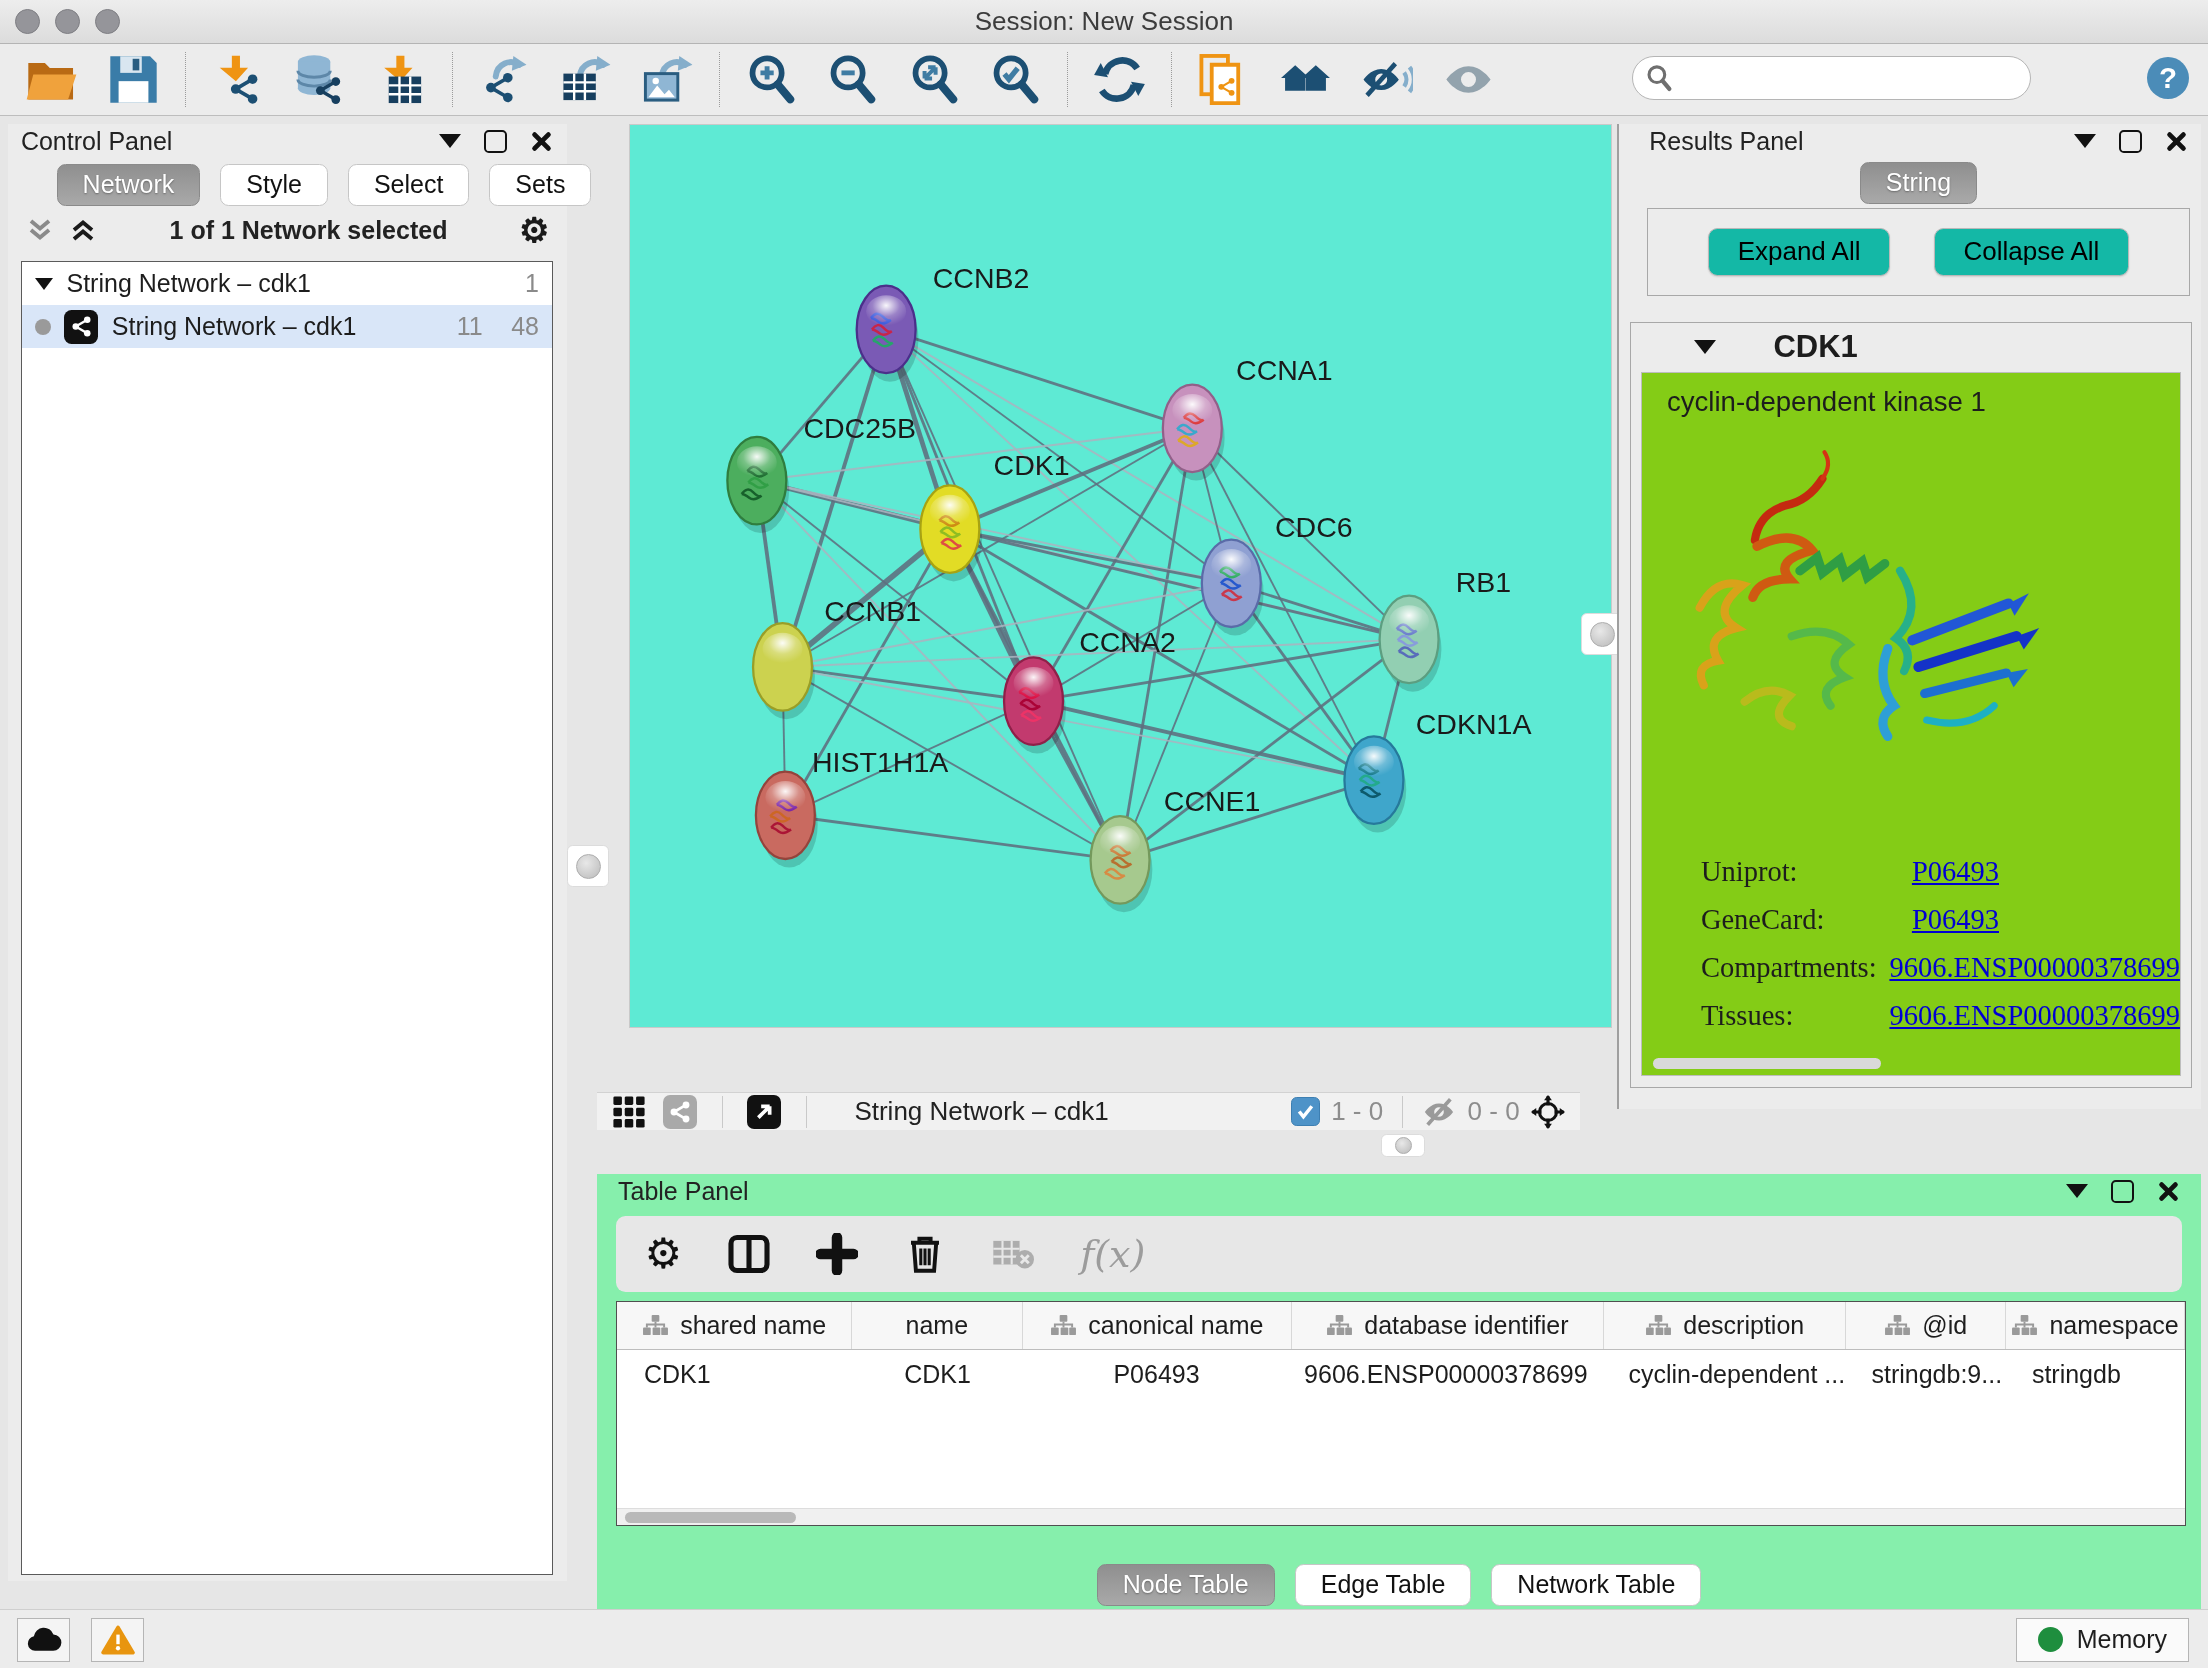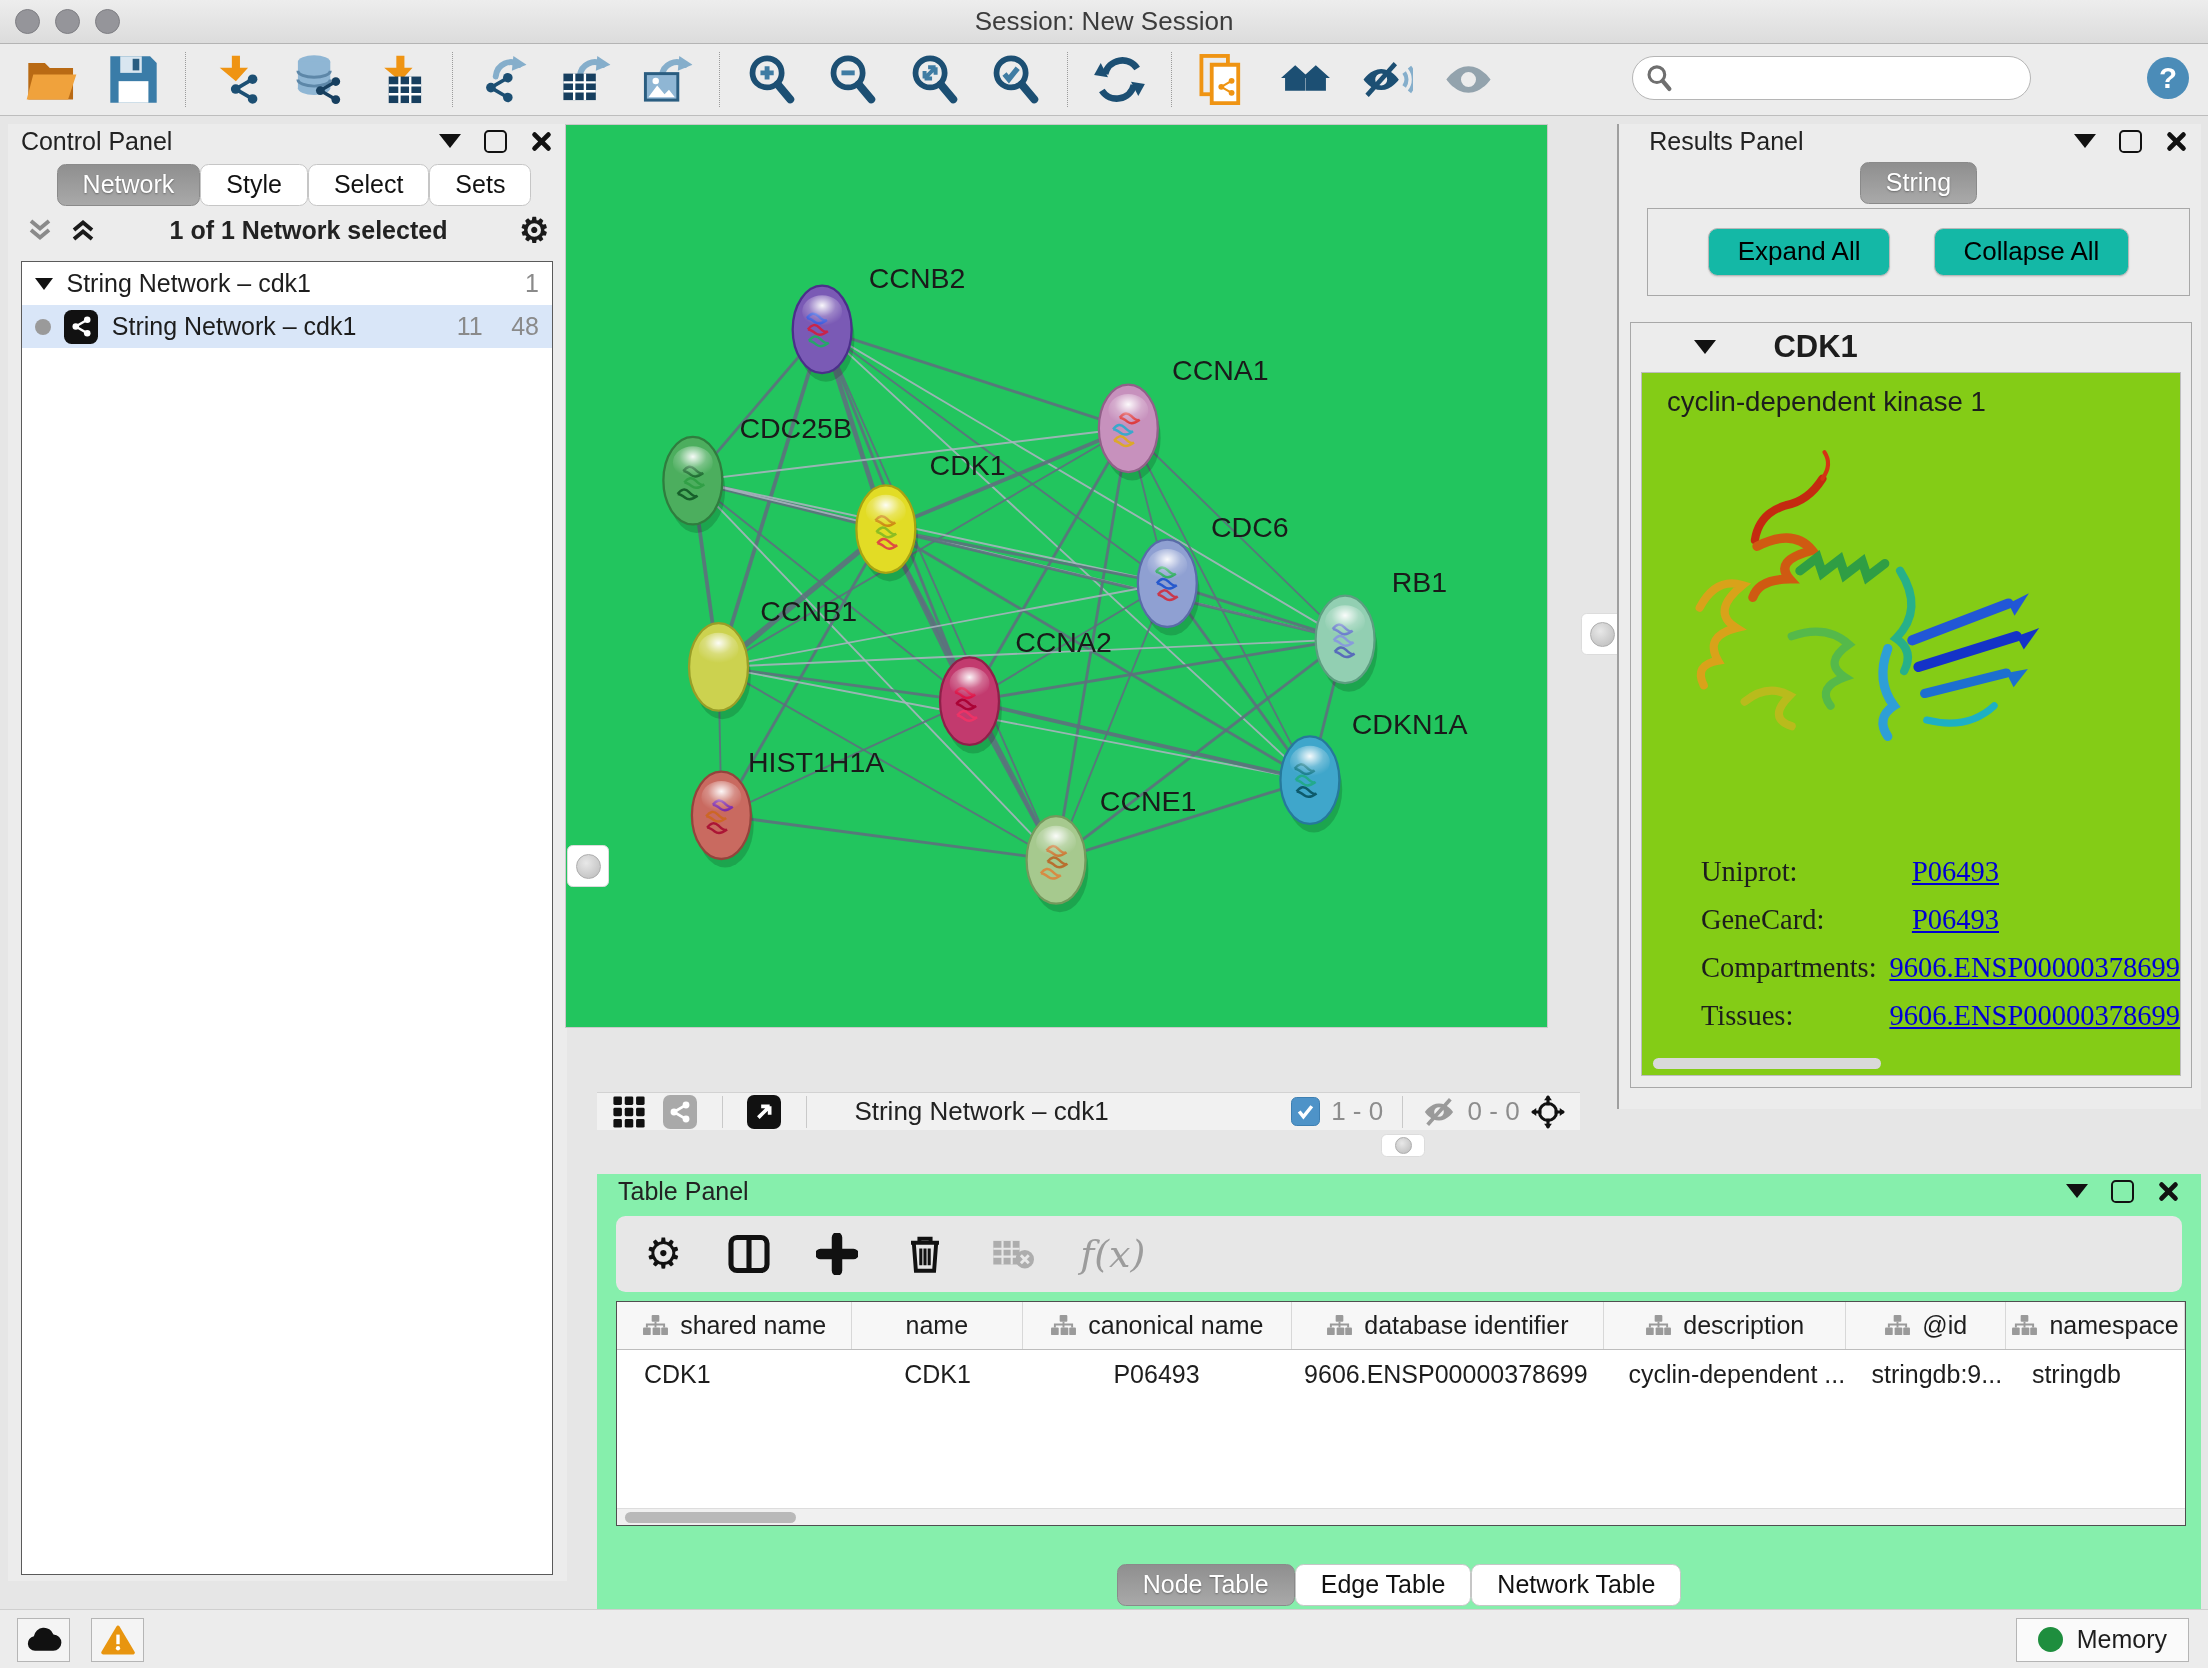--- a/index.html
+++ b/index.html
@@ -30,21 +30,21 @@
     justify-content:center; cursor:pointer; }
 
   
   .panel-head { display:flex; align-items:center; height:34px; }
   .panel-title { font-size:25px; color:#222; }
   .panelctl { margin-left:auto; display:flex; align-items:center; gap:23px; }
   .tri-down { width:0; height:0; border-left:11.4px solid transparent; border-right:11.4px solid transparent;
     border-top:14.3px solid #111; display:inline-block; cursor:pointer; }
   .sq { width:23px; height:23px; border:2.9px solid #111; border-radius:4.8px; display:inline-block; cursor:pointer; }
   .xic { width:23px; height:23px; cursor:pointer; }
-  .seg-tabs { display:flex; }
+  .seg-tabs { display:flex;gap:20px; }
   .seg-tab { font-size:25px; padding:4.8px 25px; background:#fff; border:1px solid #c6c6c6;
     color:#111; cursor:pointer; border-radius:8.6px; height:42px; display:flex; align-items:center; }
   .seg-tab.active { background:linear-gradient(#8f8f8f,#a9a9a9); color:#fff; border-color:#8a8a8a;
     text-shadow:0 1px 1.9px rgba(0,0,0,.35); }
 
   
   .control-panel { position:absolute; left:7.6px; top:124px; width:559px; height:1457px; background:#ececec; }
   .control-panel .panel-head { padding:0 13.3px; }
   .cp-tabs { margin:5.7px 0 0 49px; }
   .cp-status { display:flex; align-items:center; height:49px; padding:16px 17px;font-weight:bold; }
@@ -56,21 +56,21 @@
   .tree-row { display:flex; align-items:center; height:43px; font-size:25px; padding:0 13.3px; gap:13.3px; }
   .tree-row .rownum { margin-left:auto; color:#8a8a8a; }
   .tree-row.selected { background:#d9e6f8; }
   .tree-row .dot { width:16px; height:16px; border-radius:50%; background:#9a9a9a; }
   .share-badge { width:34px; height:34px; border-radius:7.6px; background:#111; color:#fff;
     display:flex; align-items:center; justify-content:center; }
   .share-badge svg { width:23px; height:23px; }
   .nums { margin-left:auto; display:flex; gap:28.5px; color:#8a8a8a; }
 
   
-  .net-canvas { position:absolute; left:565px; top:124px; width:983px; height:904px; background:#22c55e;
+  .net-canvas { position:absolute; left:629px; top:124px; width:983px; height:904px; background:#5eead4;
     border:1px solid #c9c9c9; }
   .net-bar { position:absolute; left:597px; top:1092px; width:983px; height:38px; background:#f1f1f1;
     border-top:1px solid #d2d2d2; display:flex; align-items:center; padding:0 15px; gap:17px; }
   .nb-ic { width:34px; height:34px; cursor:pointer; }
   .nb-sep { width:0; height:32px; border-left:1px solid #c9c9c9; margin:0 7.6px; }
   .nb-title { font-size:26px; color:#222; margin-left:23px; }
   .nb-right { margin-left:auto; display:flex; align-items:center; gap:11.4px; color:#8d8d8d; font-size:26px; }
   .chk { width:28.5px; height:28.5px; border-radius:5.7px; background:#4e93c8; border:1px solid #3d7fb2;
     display:flex; align-items:center; justify-content:center; }
   .handle { position:absolute; width:42px; height:42px; background:#fff; border:1px solid #dcdcdc;

